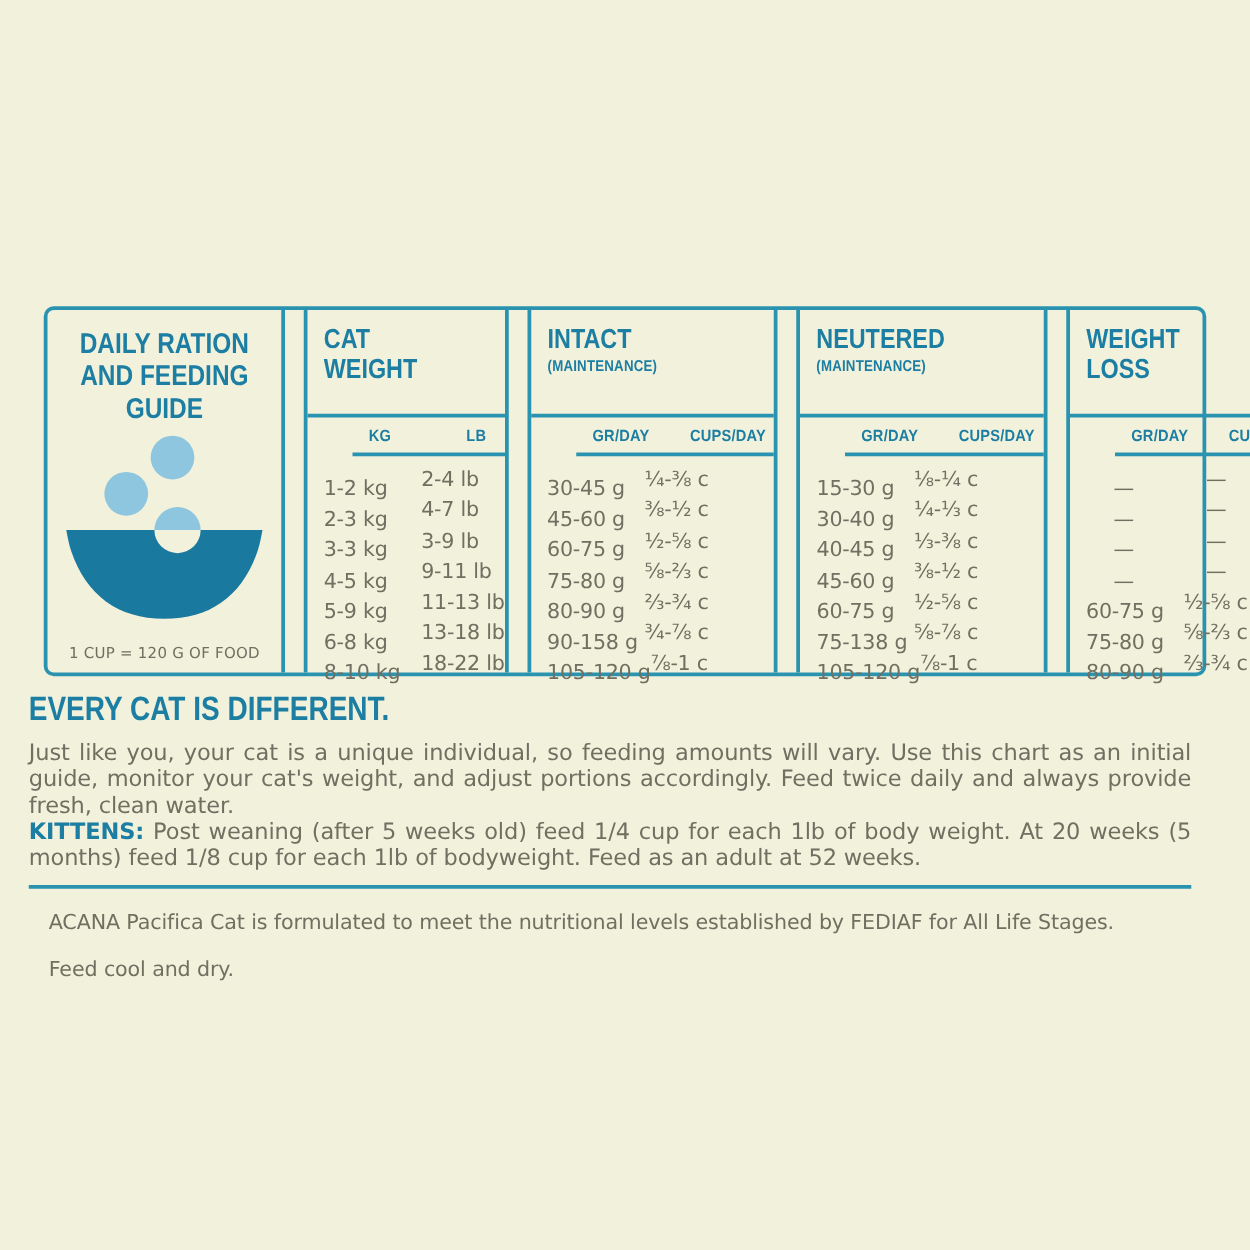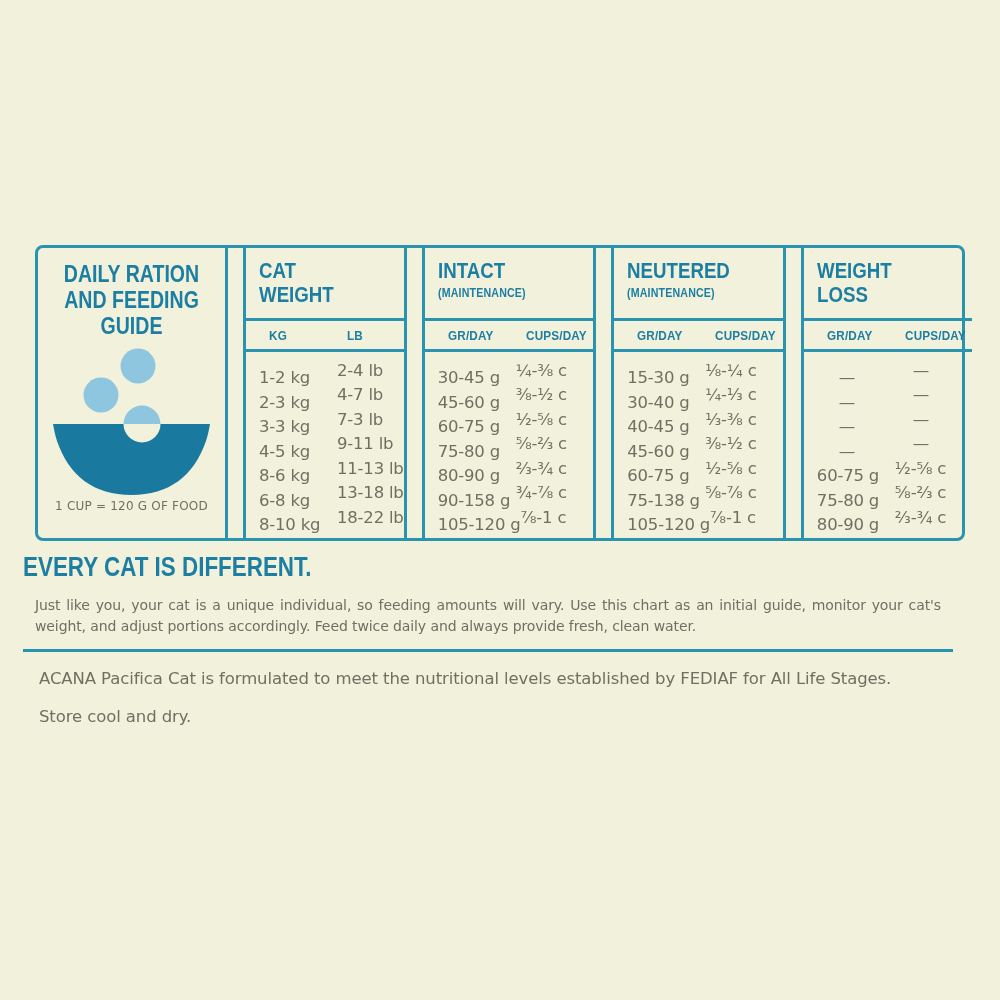--- a/index.html
+++ b/index.html
@@ -30,38 +30,38 @@
   .cell-col{flex:1;}
 
   .ration-title{
     margin-top:14px;text-align:center;color:var(--teal);
     font-family:"Liberation Sans",sans-serif;
     font-size:23px;font-weight:bold;line-height:1.12;white-space:pre-line;
     transform:scaleX(0.85);transform-origin:center top;letter-spacing:0px;
   }
   .bowl-wrap{margin-top:8px;display:flex;justify-content:center;}
   .cup-note{
-    position:absolute;bottom:25px;left:0;width:100%;text-align:center;
+    position:absolute;bottom:9px;left:0;width:100%;text-align:center;
     color:var(--gray);font-size:12px;letter-spacing:0.2px;
   }
 
-  .col-header{height:73px;border-bottom:3px solid var(--border);padding:11px 4px 0 13px;}
+  .col-header{height:86px;border-bottom:3px solid var(--border);padding:11px 4px 0 13px;}
   .col-title{
     color:var(--teal);font-family:"Liberation Sans",sans-serif;
     font-size:22px;font-weight:bold;line-height:1.07;white-space:pre-line;
     transform:scaleX(0.85);transform-origin:left top;
   }
   .col-subtitle{
     color:var(--teal);font-family:"Liberation Sans",sans-serif;
     font-size:12.5px;font-weight:bold;margin-top:3px;letter-spacing:0.2px;
     transform:scaleX(0.85);transform-origin:left top;
   }
   .col-sub{
     height:31px;border-bottom:3px solid var(--border);
-    display:flex;align-items:center;padding-left:23px;
+    display:flex;align-items:center;padding-left:13px;margin-left:36px;
   }
   .sub-l,.sub-r{
     color:var(--teal);font-family:"Liberation Sans",sans-serif;
     font-size:13px;font-weight:bold;letter-spacing:0.2px;
     transform:scaleX(0.9);transform-origin:left center;white-space:nowrap;
   }
   .sub-l{min-width:78px;}
   .col-data{padding:6px 0 0 13px;}
   .trow{display:flex;align-items:center;height:24.5px;}
   .cell-l,.cell-r{
@@ -72,21 +72,21 @@
   .cell-r.dash{padding-left:18px;}
 
   .info{position:absolute;left:23px;top:552px;width:930px;}
   .info-heading{
     margin:0 0 9px 0;color:var(--teal);
     font-family:"Liberation Sans",sans-serif;
     font-size:27px;font-weight:bold;
     transform:scaleX(0.83);transform-origin:left top;white-space:nowrap;
   }
   .body-p{
-    margin:12px;color:var(--gray);font-size:14px;line-height:21px;
+    margin:0;color:var(--gray);font-size:18px;line-height:21px;
     text-align:justify;letter-spacing:-0.1px;
   }
   .inline-label{color:var(--teal);font-weight:bold;}
   .rule{
     border:none;border-top:3px solid var(--border);
     margin:11px 0 8px 0;
   }
   .footer-p{margin:16px;color:var(--gray);font-size:16.5px;line-height:22px;letter-spacing:-0.1px;}
 </style>
 </head>
@@ -122,28 +122,28 @@
       <div class="trow">
           <span class="cell-l">1-2 kg</span>
           <span class="cell-r">2-4 lb</span>
         </div>
       <div class="trow">
           <span class="cell-l">2-3 kg</span>
           <span class="cell-r">4-7 lb</span>
         </div>
       <div class="trow">
           <span class="cell-l">3-3 kg</span>
-          <span class="cell-r">7-3 lb</span>
+          <span class="cell-r">3-9 lb</span>
         </div>
       <div class="trow">
           <span class="cell-l">4-5 kg</span>
           <span class="cell-r">9-11 lb</span>
         </div>
       <div class="trow">
-          <span class="cell-l">8-6 kg</span>
+          <span class="cell-l">5-9 kg</span>
           <span class="cell-r">11-13 lb</span>
         </div>
       <div class="trow">
           <span class="cell-l">6-8 kg</span>
           <span class="cell-r">13-18 lb</span>
         </div>
       <div class="trow">
           <span class="cell-l">8-10 kg</span>
           <span class="cell-r">18-22 lb</span>
         </div>
@@ -270,16 +270,17 @@
           <span class="cell-l">80-90 g</span>
           <span class="cell-r">⅔-¾ c</span>
         </div>
     </div>
   </div>
 </div>
 
 <div class="info">
   <h2 class="info-heading">EVERY CAT IS DIFFERENT.</h2>
   <p class="body-p">Just like you, your cat is a unique individual, so feeding amounts will vary. Use this chart as an initial guide, monitor your cat's weight, and adjust portions accordingly. Feed twice daily and always provide fresh, clean water.</p>
+  <p class="body-p"><span class="inline-label">KITTENS:</span><span> Post weaning (after 5 weeks old) feed 1/4 cup for each 1lb of body weight. At 20 weeks (5 months) feed 1/8 cup for each 1lb of bodyweight. Feed as an adult at 52 weeks.</span></p>
   <hr class="rule">
   <p class="footer-p">ACANA Pacifica Cat is formulated to meet the nutritional levels established by FEDIAF for All Life Stages.</p>
-  <p class="footer-p">Store cool and dry.</p>
+  <p class="footer-p">Feed cool and dry.</p>
 </div>
 
 </body></html>

